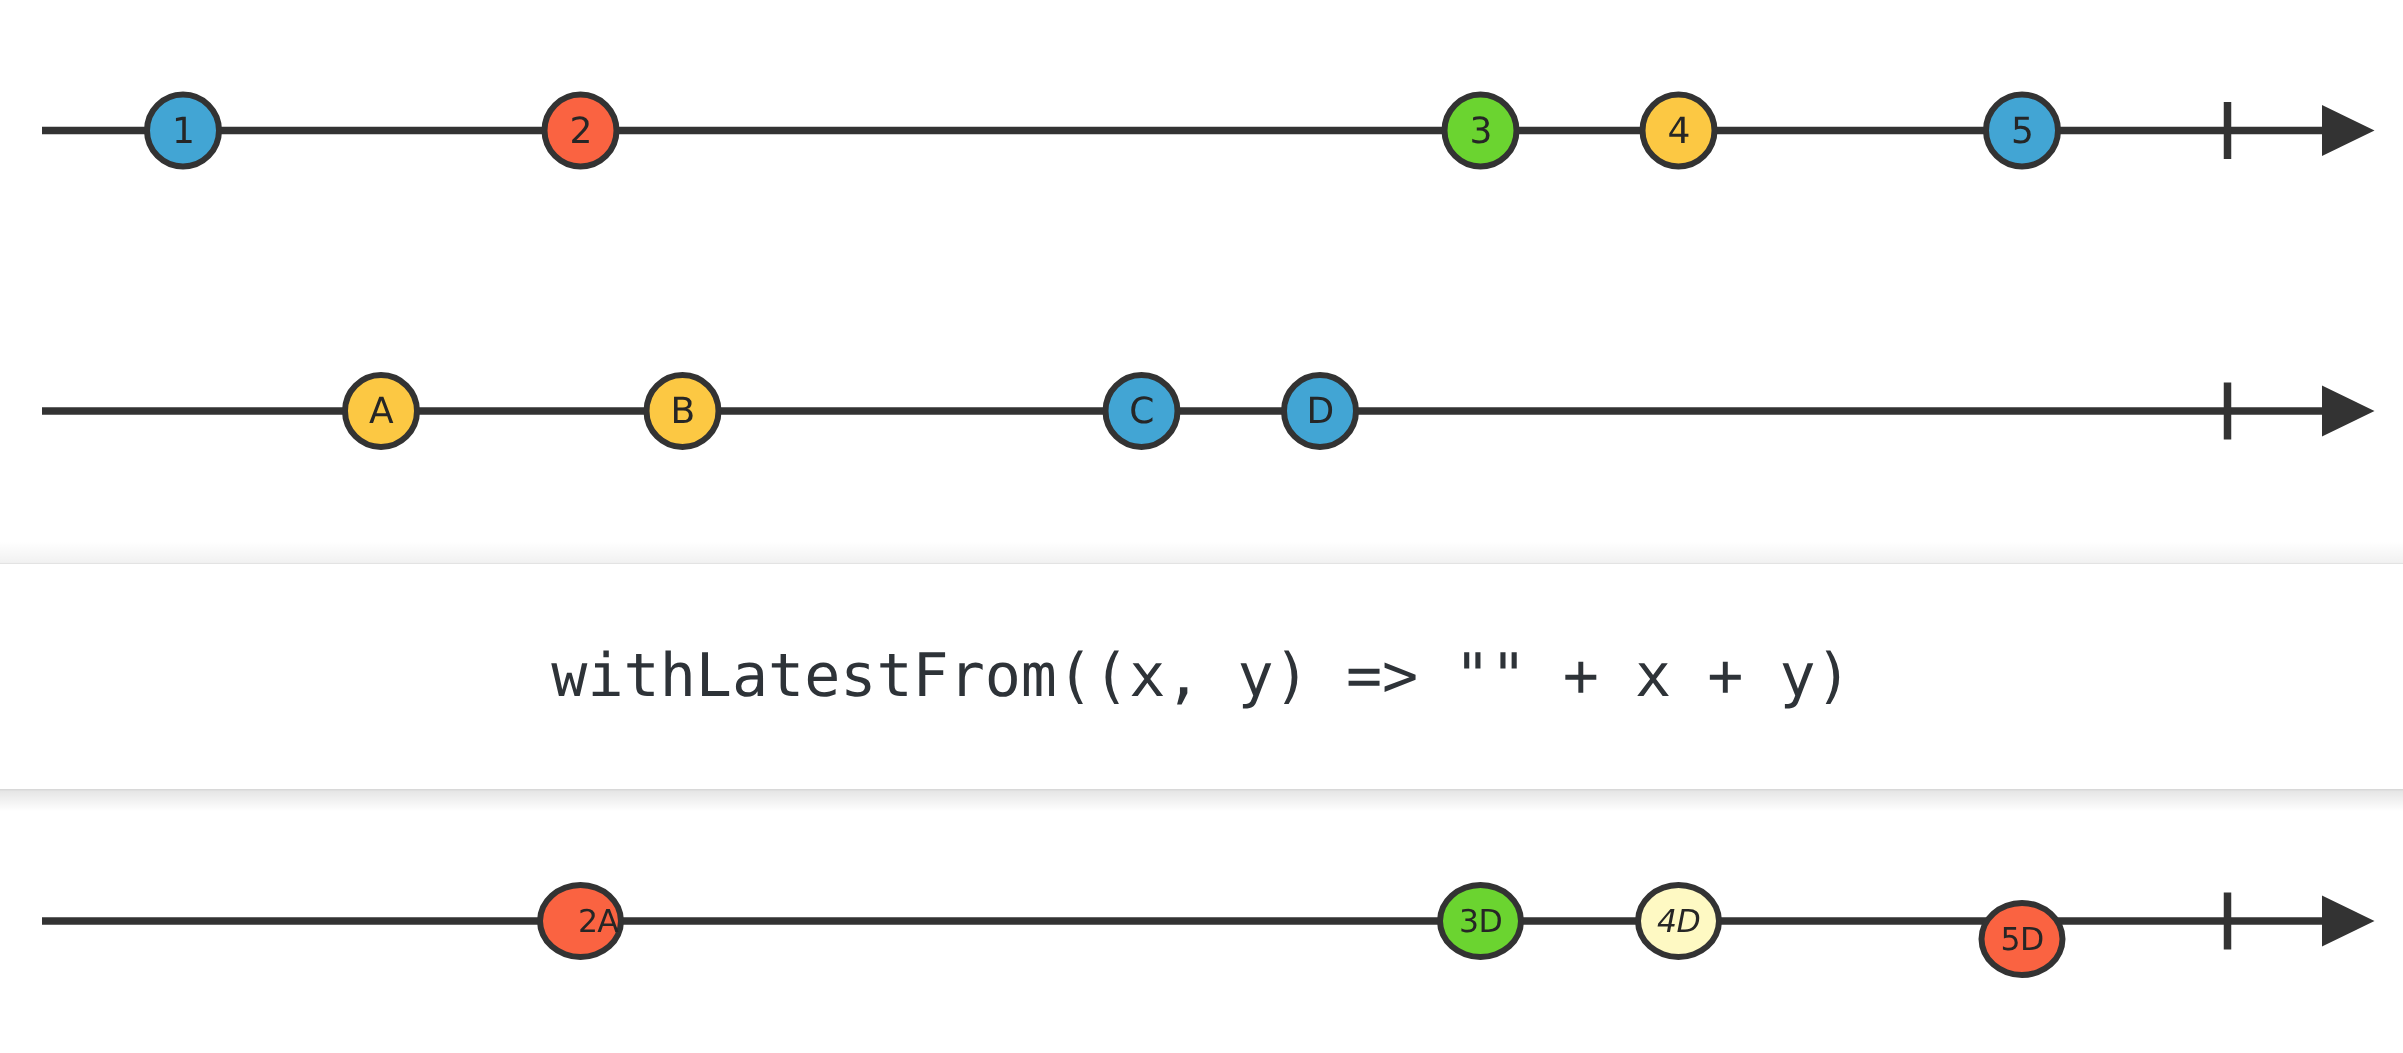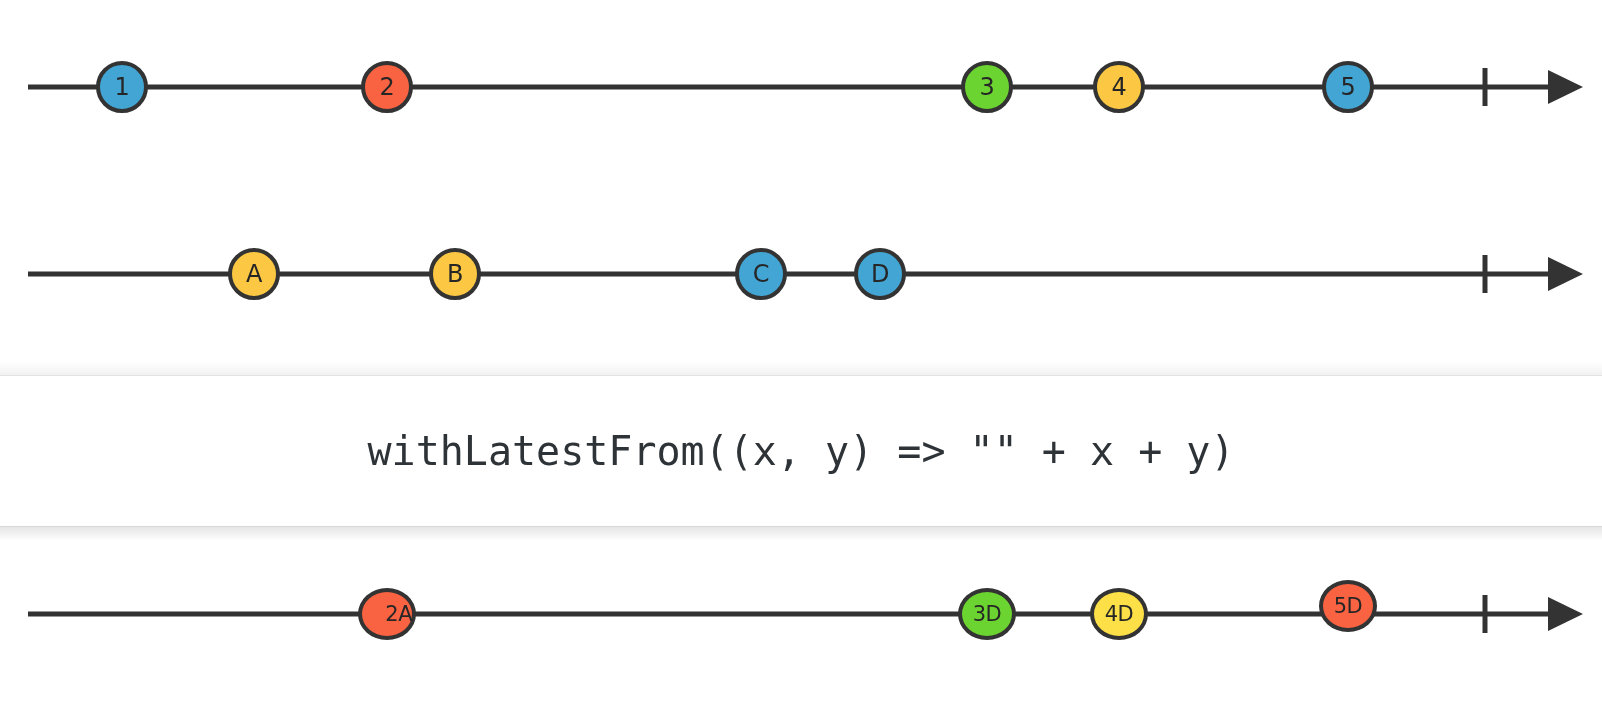--- a/index.html
+++ b/index.html
@@ -172,22 +172,22 @@
         <line x1="1485" y1="41" x2="1485" y2="79" stroke="#333333" stroke-width="5"></line>
         <polygon points="1548,43 1583,60 1548,77" fill="#333333"></polygon>
       </svg>
     <div class="marbles">
         <div class="marble wide" style="left: 387px; top: 60px; background: rgb(250, 99, 65); justify-content: flex-end;">
           <span>2A</span>
         </div>
         <div class="marble wide" style="left: 987px; top: 60px; background: rgb(107, 212, 48); text-align: center;">
           <span>3D</span>
         </div>
-        <div class="marble wide" style="left: 1119px; top: 60px; background: #fde047;">
+        <div class="marble wide" style="left: 1119px; top: 60px; background: #fef9c3; font-style: italic;">
           <span>4D</span>
         </div>
-        <div class="marble wide" style="left: 1348px; top: 52px; background: rgb(250, 99, 65);">
+        <div class="marble wide" style="left: 1348px; top: 72px; background: rgb(250, 99, 65);">
           <span>5D</span>
         </div>
       </div>
   </div>
 
 </div>
 
 </body></html>

